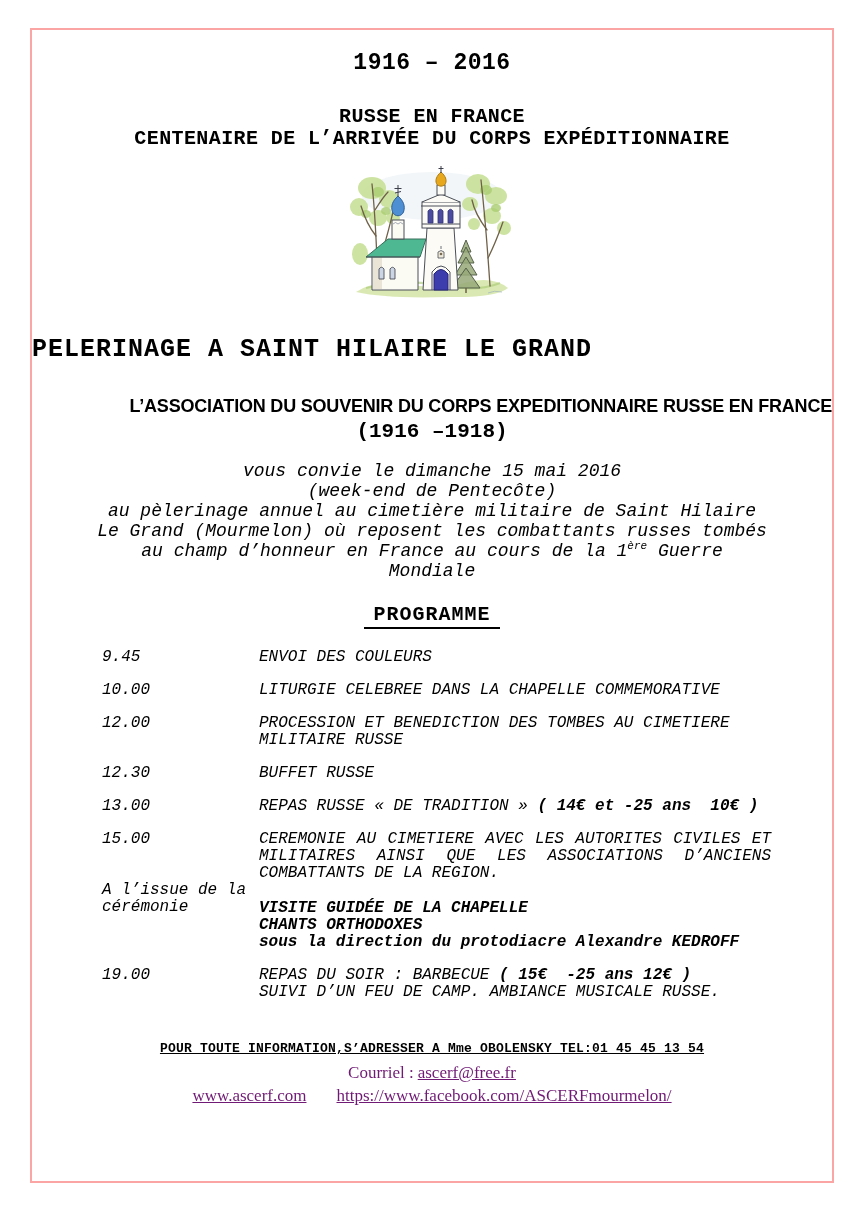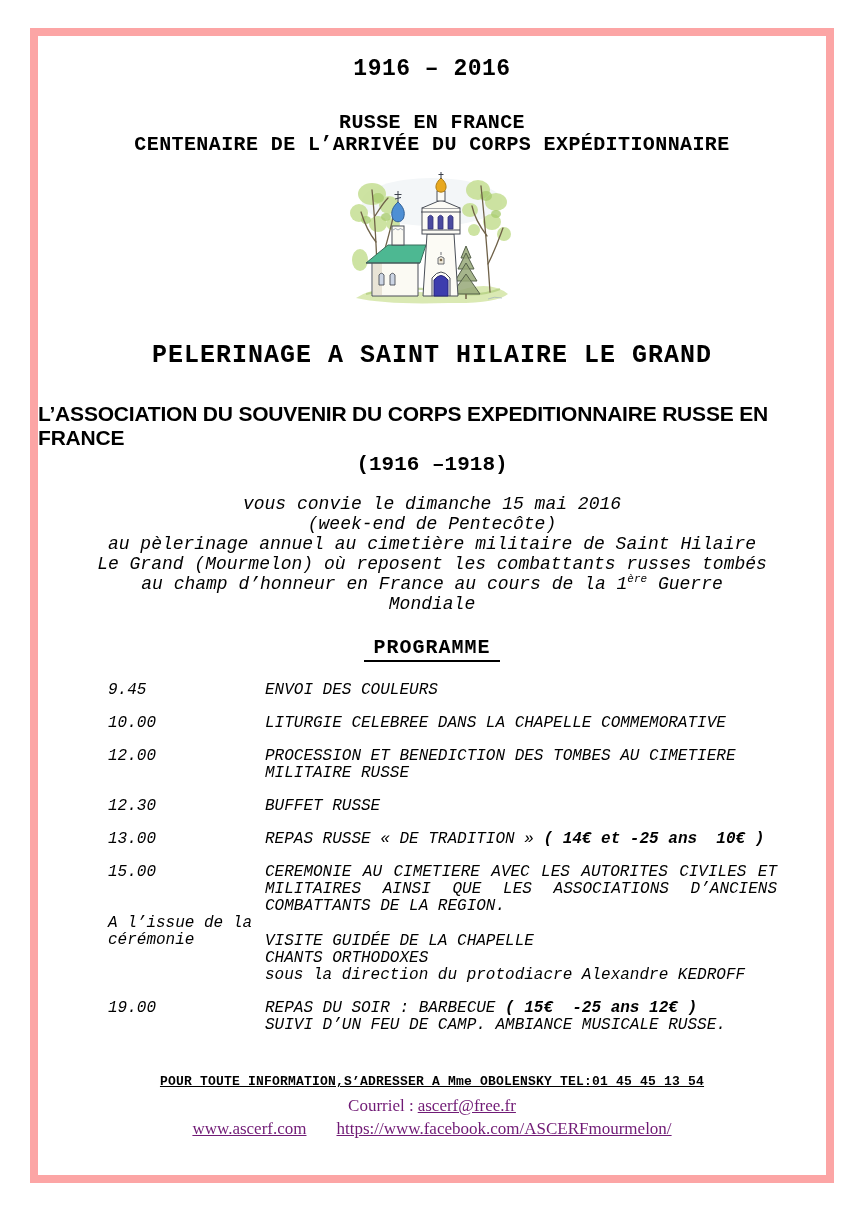--- a/index.html
+++ b/index.html
@@ -5,39 +5,39 @@
   html,body{margin:0;padding:0;}
   body{
     width:864px;height:1226px;background:#ffffff;color:#000;
     font-family:"Liberation Mono",monospace;
     -webkit-font-smoothing:antialiased;
   }
   .page{
     box-sizing:border-box;
     width:804px;height:1155px;
     margin:28px 0 0 30px;
-    border:8px solid #fca5a5;
+    border:2px solid #fca5a5;
     padding-top:20px;
     background:#fff;
     overflow:hidden;
   }
   .t-years{
     text-align:center;font-weight:bold;font-size:23px;letter-spacing:.5px;
     font-family:"Liberation Mono",monospace;
   }
   .t-centenaire{
     margin-top:30px;text-align:center;font-weight:bold;font-size:20px;
     line-height:22px;letter-spacing:.4px;
   }
   figure.church{margin:16px auto 0 auto;width:168px;height:135px;padding:0;}
   .t-pelerinage{
-    margin-top:34px;text-align:center;font-weight:bold;font-size:25px;letter-spacing:1px;
+    margin-top:34px;text-align:left;font-weight:bold;font-size:25px;letter-spacing:1px;
   }
   .t-assoc{
-    margin-top:32px;text-align:left;font-weight:bold;font-size:21px;
+    margin-top:32px;text-align:right;font-weight:bold;font-size:18px;
     font-family:"Liberation Sans",sans-serif;letter-spacing:-.2px;
   }
   .t-assoc-years{
     margin-top:3px;text-align:center;font-weight:bold;font-size:21px;
   }
   .intro{
     margin-top:18px;text-align:center;font-style:italic;font-size:18px;line-height:20px;
   }
   .intro sup{font-size:11px;line-height:0;}
   .prog-head{margin-top:22px;text-align:center;}
@@ -46,21 +46,21 @@
     border-bottom:2px solid #000;padding:0 9px 1px 9px;
   }
   .schedule{margin:20px 0 0 70px;font-size:16px;font-style:italic;}
   .p-row{display:flex;margin-bottom:16px;}
   .p-time{flex:none;width:157px;line-height:17px;}
   .p-desc{width:512px;line-height:17px;}
   .pre{white-space:pre-wrap;}
   .b{font-weight:bold;}
   .just{text-align:justify;}
   .row-15{margin-bottom:0;}
-  .row-issue .p-desc{padding-top:18px;}
+  .row-issue .p-desc{padding-top:18px;font-weight:bold;}
   .doc-footer{margin-top:40px;text-align:center;}
   .f-info{
     font-weight:bold;font-size:13px;text-decoration:underline;letter-spacing:.2px;
   }
   .f-mail{margin-top:7px;font-family:"Liberation Serif",serif;font-size:17px;}
   .f-links{margin-top:3px;font-family:"Liberation Serif",serif;font-size:17px;}
   .link{color:#701a75;text-decoration:underline;cursor:pointer;font-family:"Liberation Serif",serif;}
   .f-mail .lbl{color:#701a75;margin-right:4px;}
   .f-links .link + .link{margin-left:30px;}
 </style>

